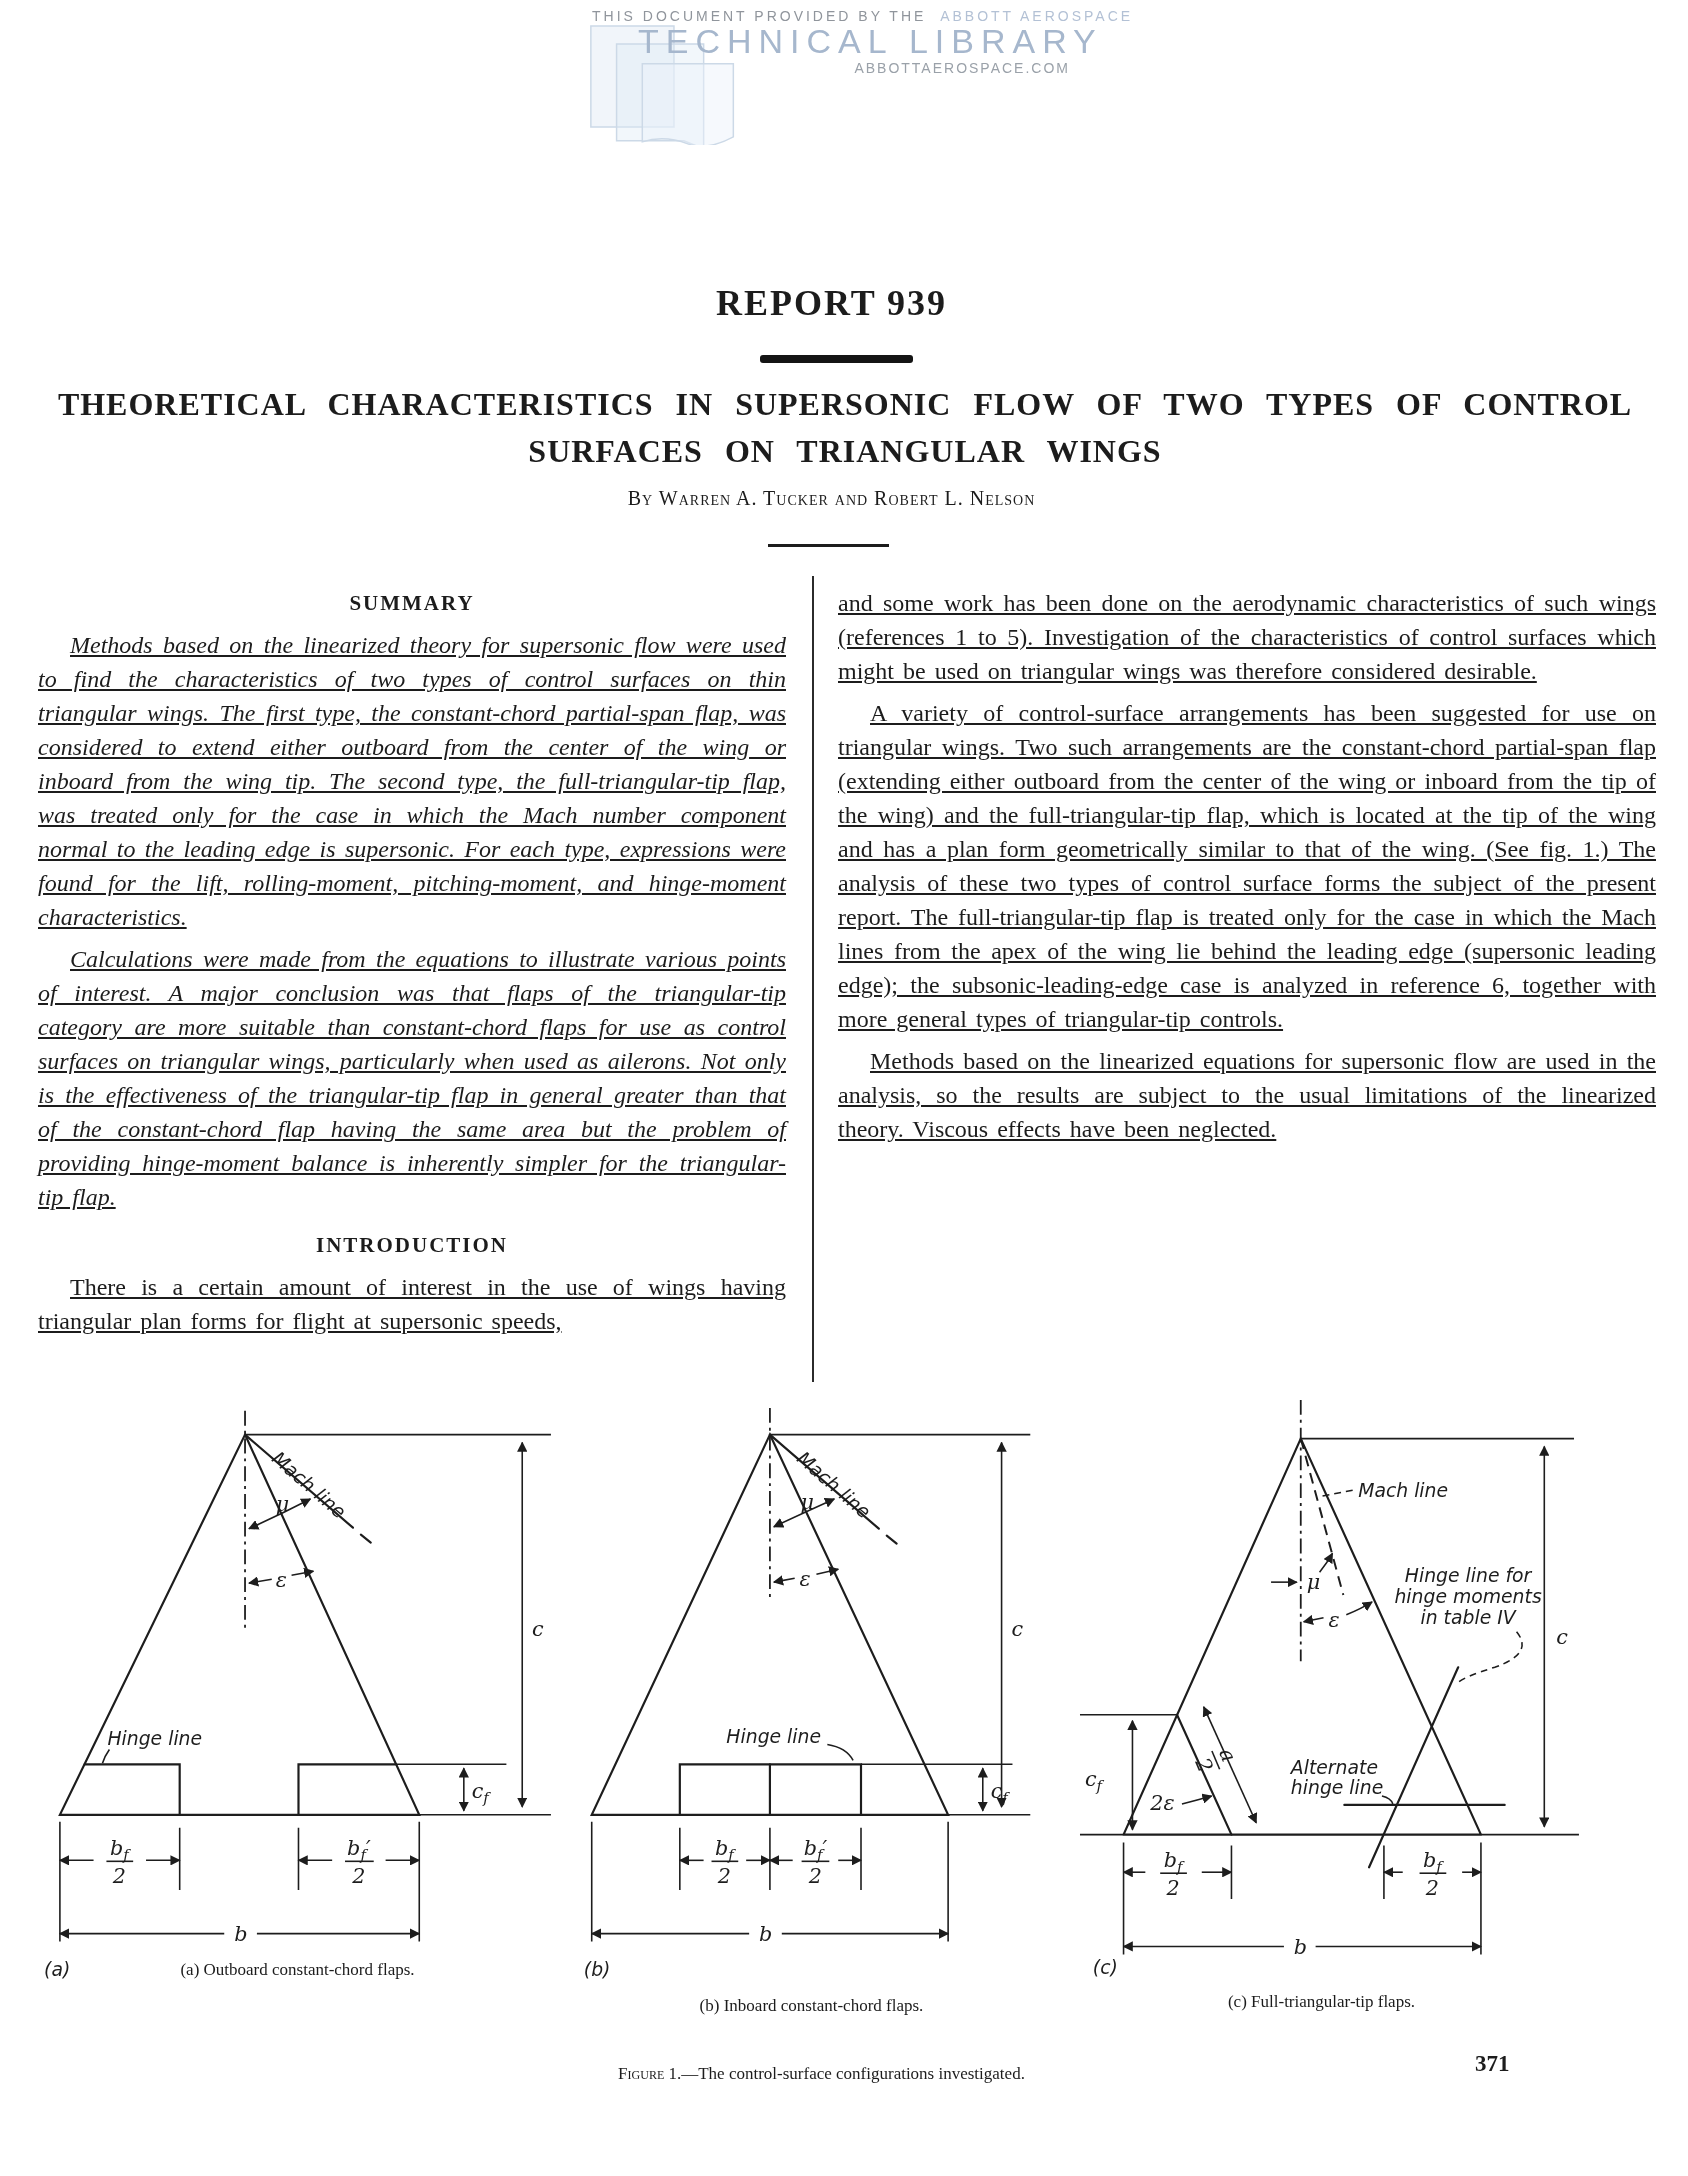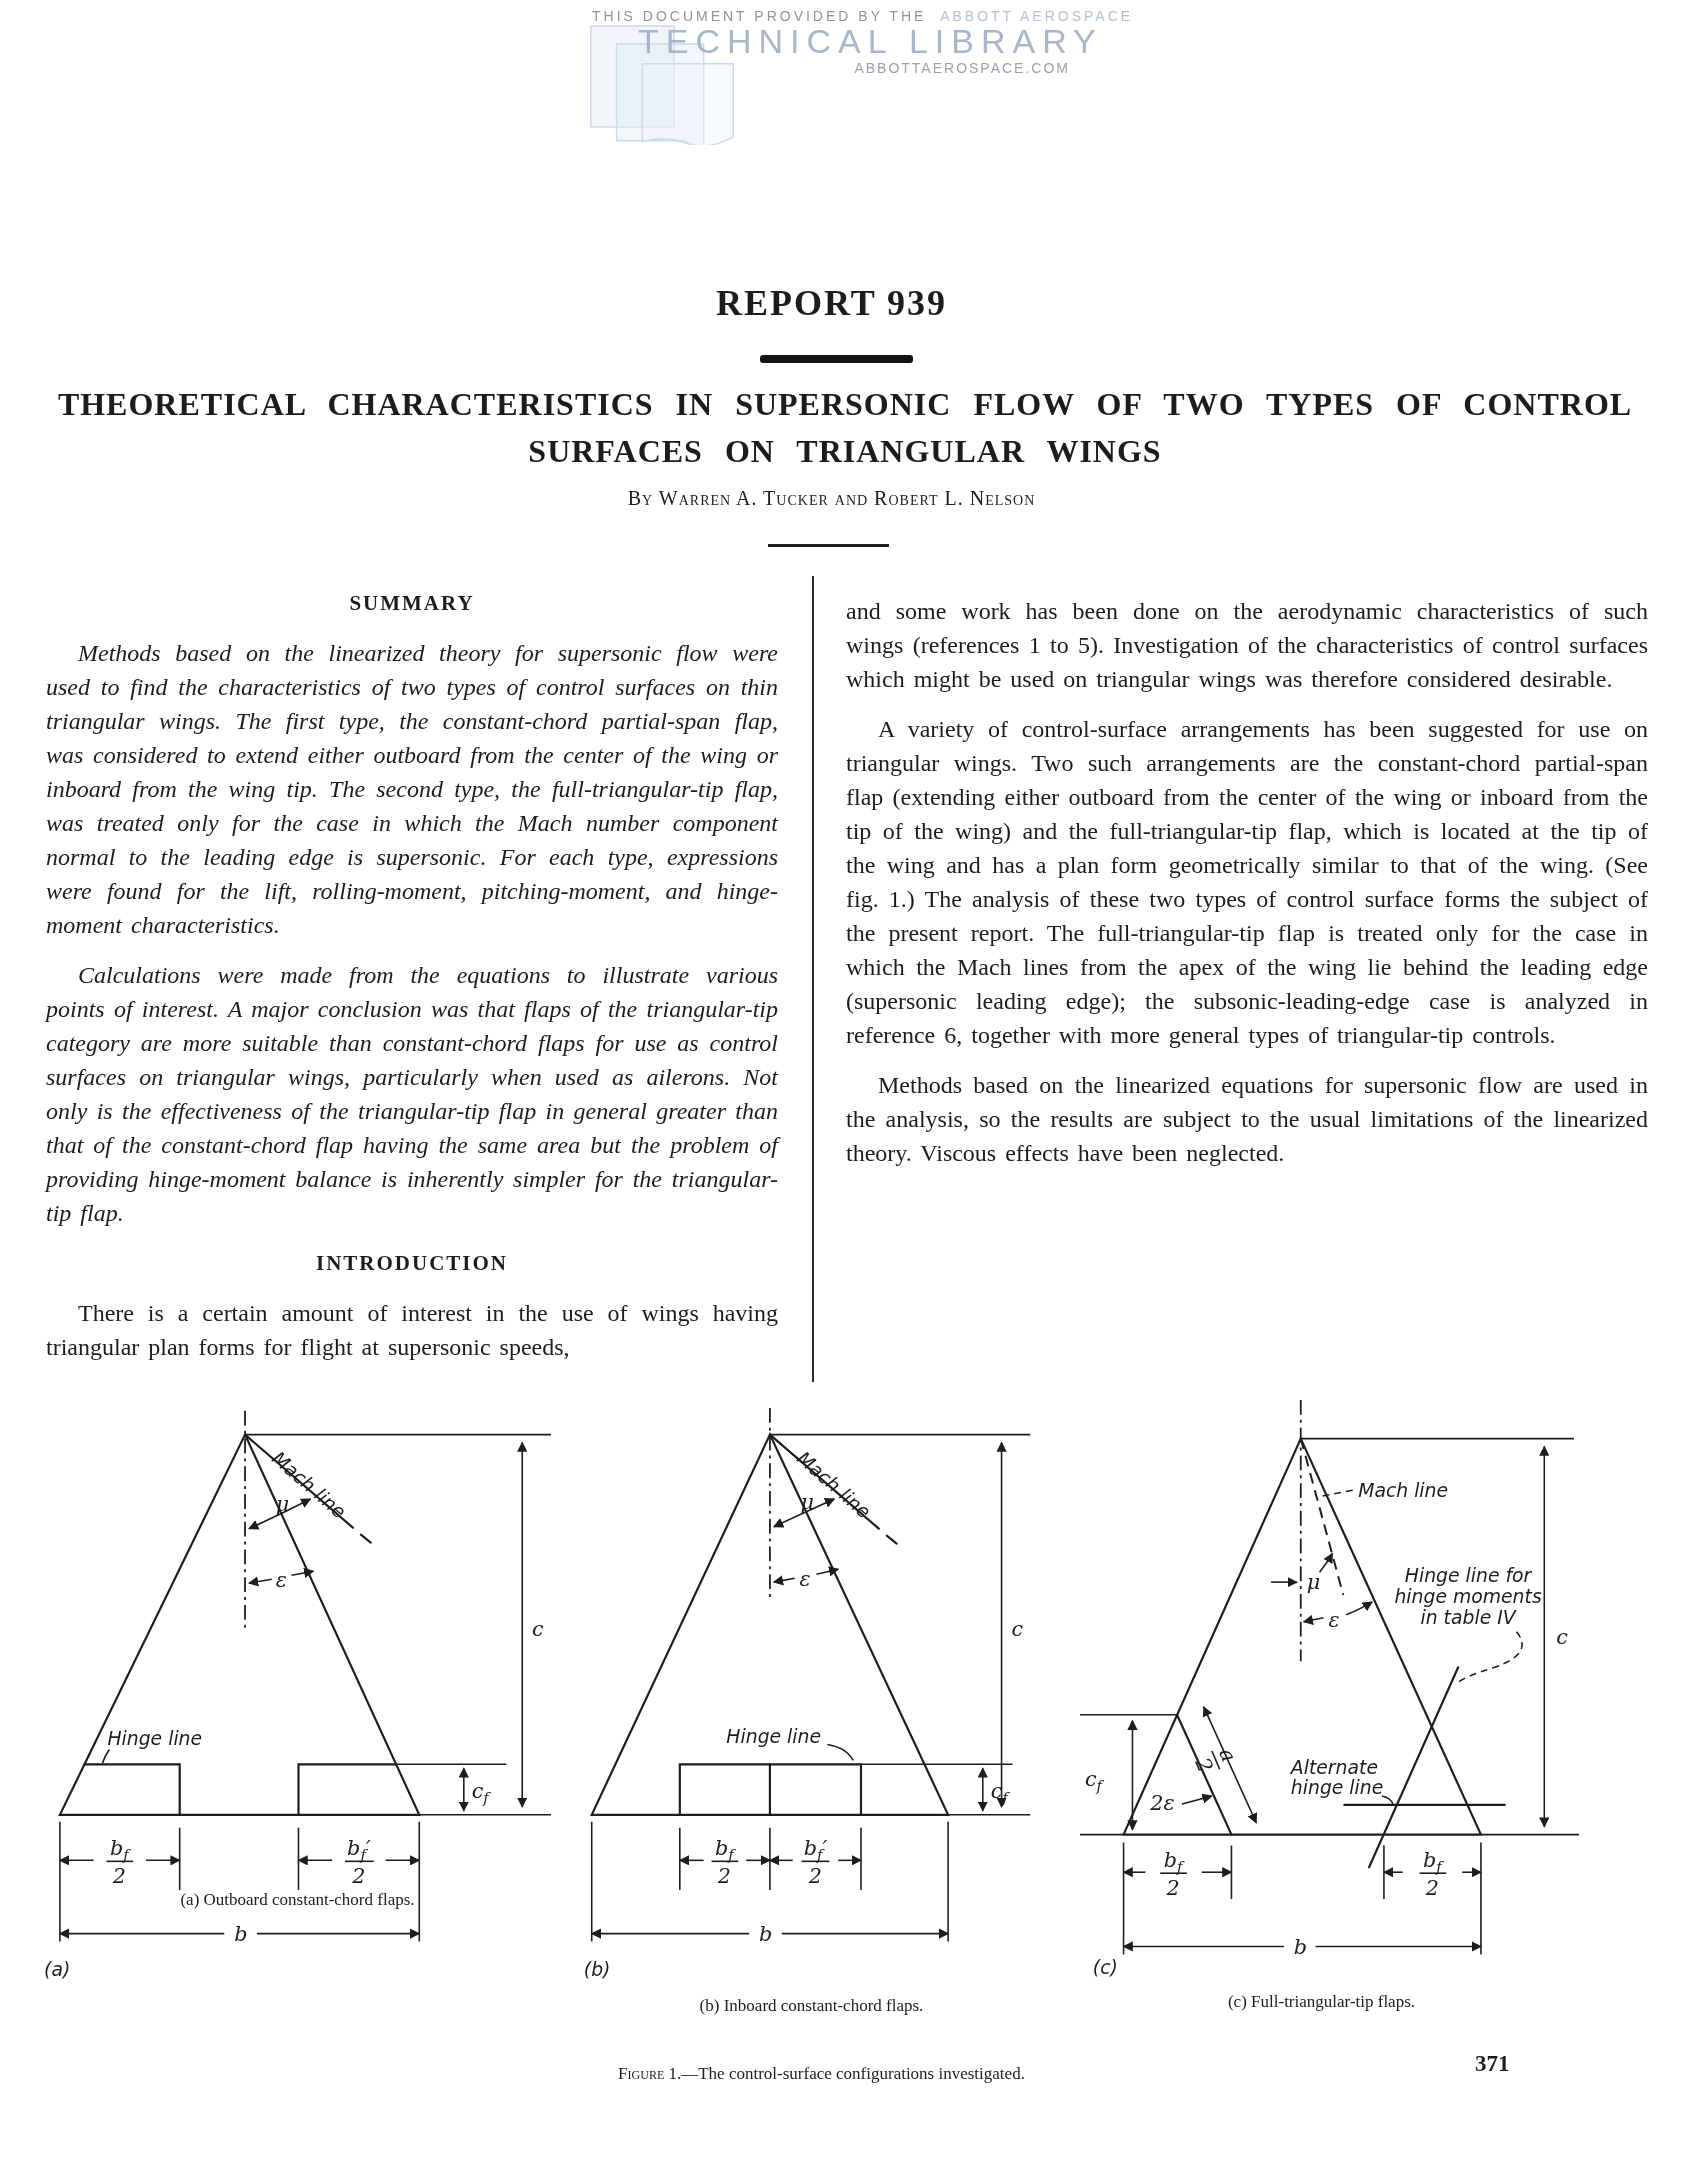--- a/index.html
+++ b/index.html
@@ -24,21 +24,21 @@
                font-size:32px;font-weight:bold;line-height:47px;letter-spacing:1px;word-spacing:13px;}
   .byline{position:absolute;left:0;top:487px;width:1663px;text-align:center;
           font-size:20px;font-variant:small-caps;letter-spacing:1px;}
   .rule2{position:absolute;left:768px;top:544px;width:121px;height:3px;background:#1c1c1c;}
 
   
   .col-left{position:absolute;left:30px;top:578px;width:764px;}
   .col-right{position:absolute;left:830px;top:578px;width:834px;}
   .col-divider{position:absolute;left:812px;top:576px;width:2px;height:806px;background:#2b2b2b;}
   .body-text{font-size:24px;line-height:34px;text-align:justify;word-spacing:3px;}
-  .body-text p{margin:16px;text-indent:32px;}
+  .body-text p{margin:8px;text-indent:32px;text-decoration:underline;}
   .body-text p.noindent{text-indent:0;}
   .italic{font-style:italic;}
   .sec-head{text-align:center;font-weight:bold;font-size:21px;letter-spacing:2px;margin:8px 0 8px 0;}
   .sec-head.intro{margin-top:14px;text-align:center;}
 
   
   .fig{position:absolute;}
   .fig-a{left:30px;top:1398px;}
   .fig-b{left:564px;top:1398px;}
   .fig-c{left:1069px;top:1398px;}
@@ -47,21 +47,21 @@
   svg .cdash{stroke:#1d1d1d;stroke-width:1.8;fill:none;stroke-dasharray:15 5 3 5;}
   svg .mdash{stroke:#1d1d1d;stroke-width:2;fill:none;stroke-dasharray:11 7;}
   svg .ldash{stroke:#1d1d1d;stroke-width:1.6;fill:none;stroke-dasharray:7 5;}
   svg text{fill:#1d1d1d;}
   svg .fl{font:italic 19px "DejaVu Sans",sans-serif;}
   svg .dim{font:italic 21px "DejaVu Serif",serif;}
   svg .sub{font-size:15px;}
   svg .mid{text-anchor:middle;}
 
   .fig-cap{position:absolute;font-size:17px;text-align:center;}
-  .cap-a{left:30px;top:1890px;width:535px;}
+  .cap-a{left:30px;top:1960px;width:535px;}
   .cap-b{left:564px;top:1948px;width:495px;margin-top:48px;}
   .cap-c{left:1069px;top:1992px;width:505px;}
   .fig-main-cap{position:absolute;left:0;top:2028px;width:1643px;text-align:center;font-size:17px;margin-top:36px;}
   .smallcaps{font-variant:small-caps;}
   .page-number{position:absolute;left:1475px;top:2051px;font-size:23px;font-weight:bold;}
 </style>
 </head>
 <body>
 
 <svg class="wm-logo" width="188" height="129" viewBox="0 0 190 130">

